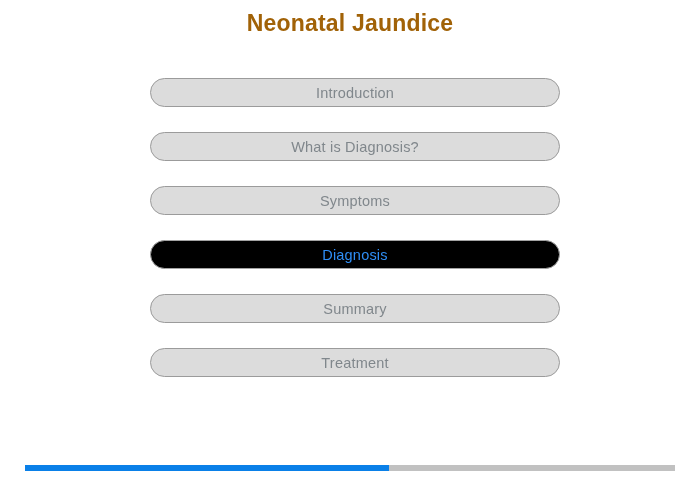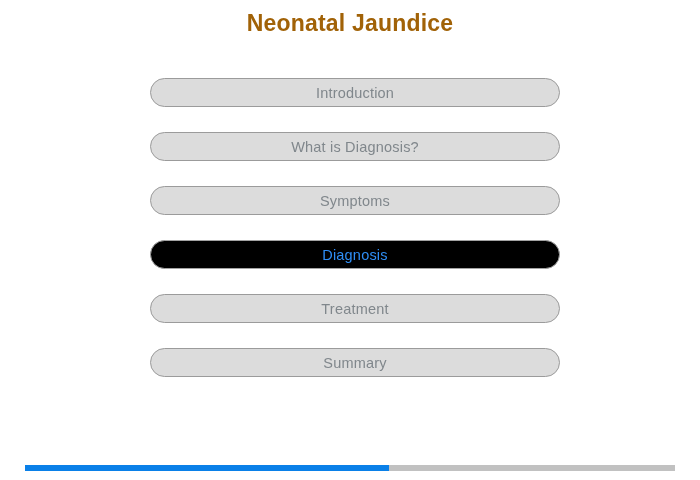--- a/index.html
+++ b/index.html
@@ -109,25 +109,25 @@
 
     <div class="menu-item">
       <span>Symptoms</span>
     </div>
 
     <div class="menu-item active">
       <span>Diagnosis</span>
     </div>
 
     <div class="menu-item">
-      <span>Treatment</span>
+      <span>Summary</span>
     </div>
 
     <div class="menu-item">
-      <span>Summary</span>
+      <span>Treatment</span>
     </div>
 
   </div>
 
   <div class="progress-track">
     <div class="progress-fill" style="width: 56%;"></div>
   </div>
 
 </div>
 

